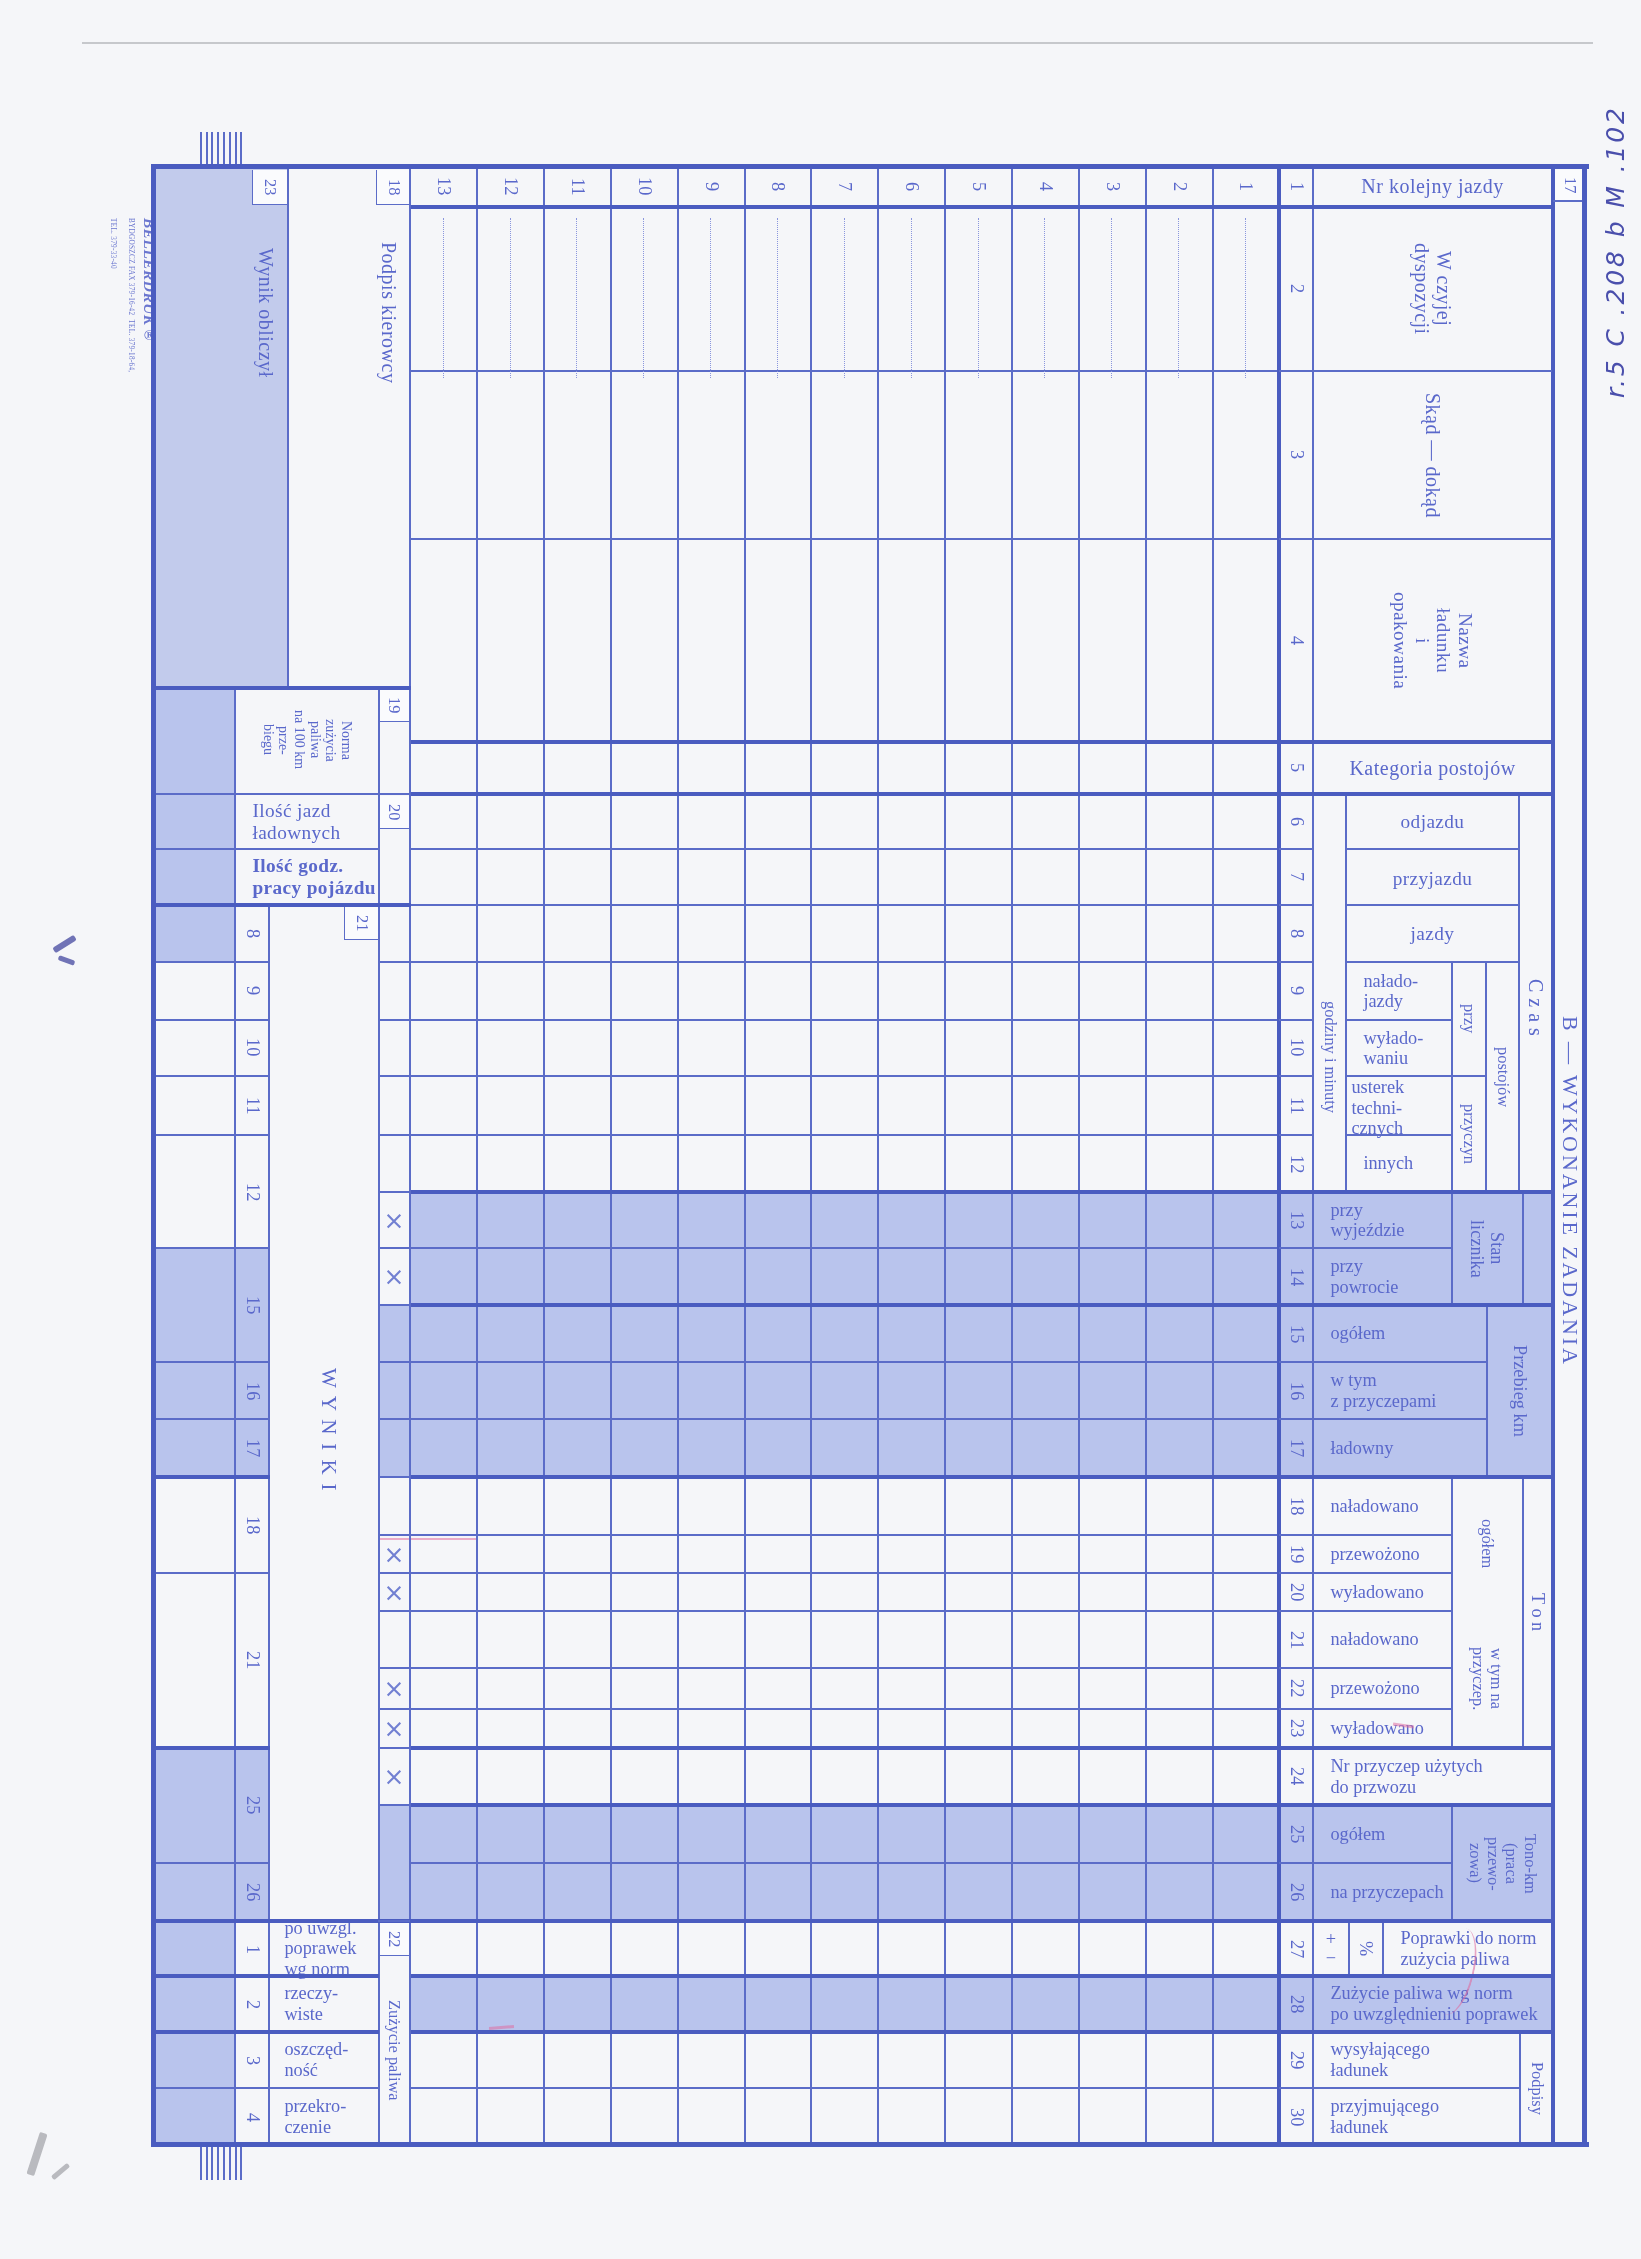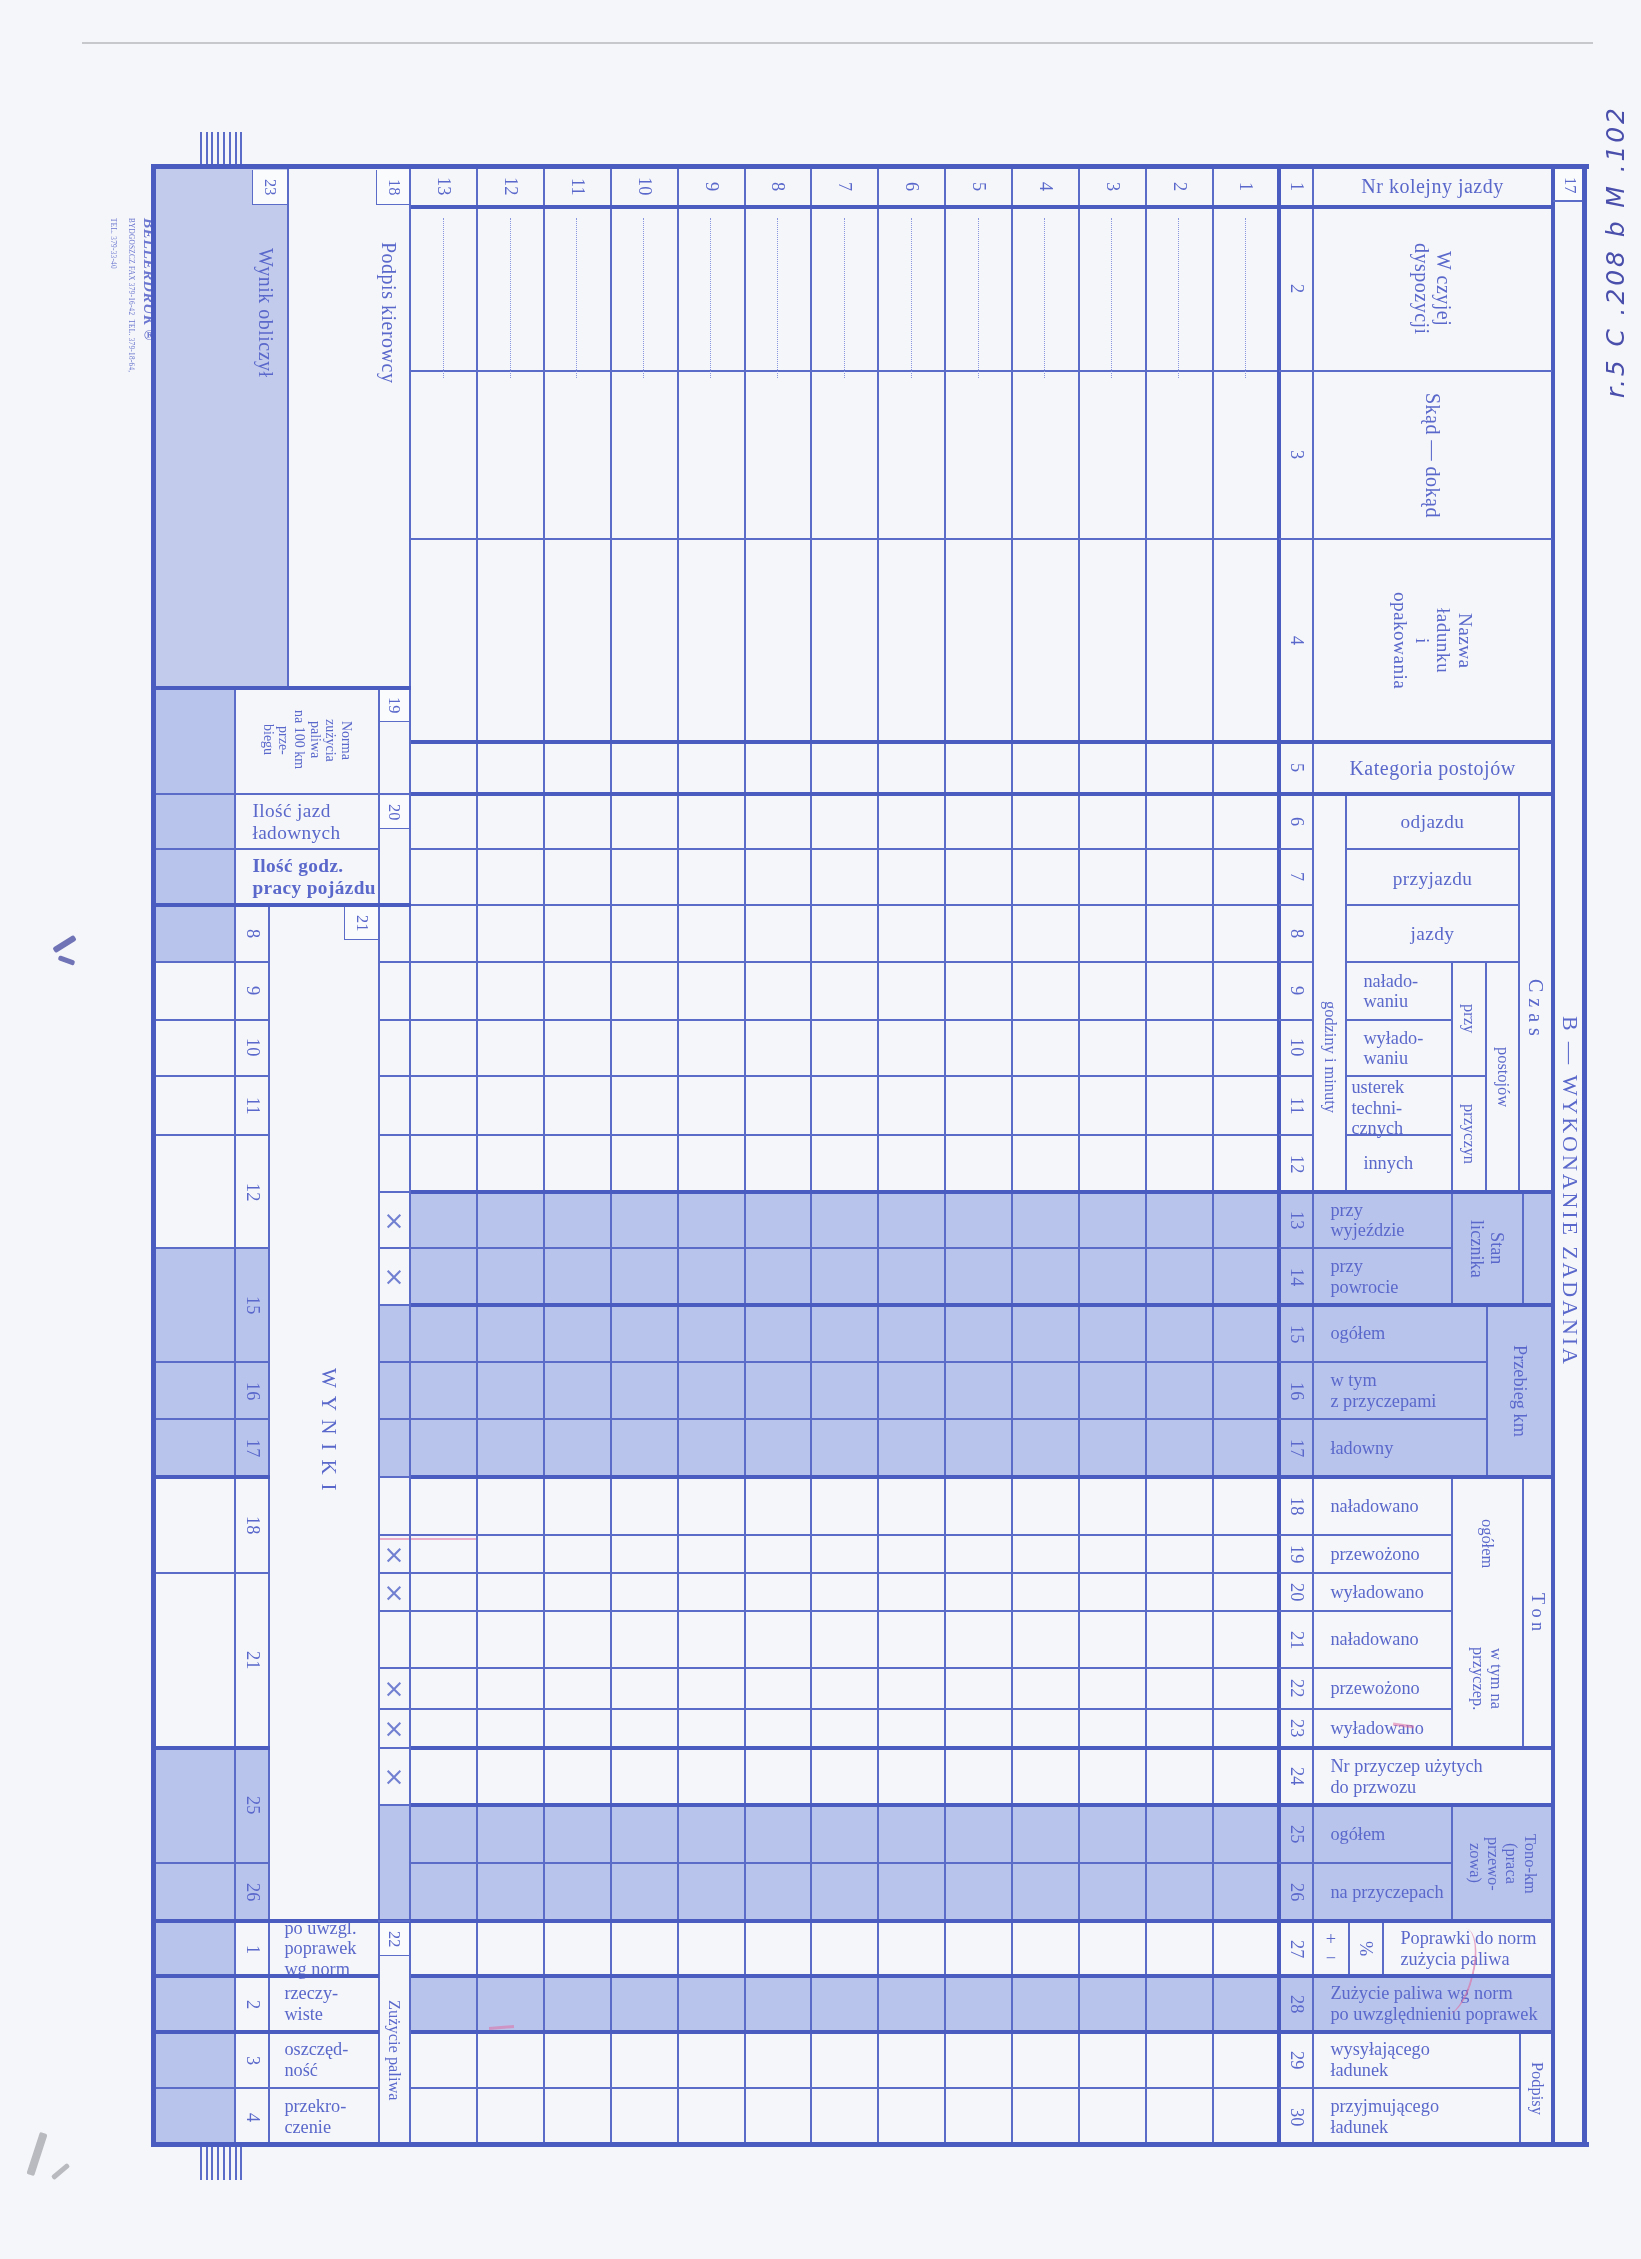--- a/index.html
+++ b/index.html
@@ -68,21 +68,21 @@
     <div class="t v fs21" style="left:1313px;top:371px;width:239px;height:168px;">Skąd — dokąd</div>
     <div class="t v fs20" style="left:1313px;top:539px;width:239px;height:203px;">Nazwa
 ładunku
 i
 opakowania</div>
     <div class="t hc fs21" style="left:1313px;top:742px;width:239px;height:52px;">Kategoria postojów</div>
     <div class="t hc fs20" style="left:1346px;top:794px;width:173px;height:55px;">odjazdu</div>
     <div class="t hc fs20" style="left:1346px;top:849px;width:173px;height:59px;">przyjazdu</div>
     <div class="t hc fs20" style="left:1346px;top:905px;width:173px;height:57px;">jazdy</div>
     <div class="t hleft fs19" style="left:1346px;top:962px;width:106px;height:58px;">nałado-
-waniu</div>
+jazdy</div>
     <div class="t hleft fs19" style="left:1346px;top:1020px;width:106px;height:56px;">wyłado-
 waniu</div>
     <div class="t hleft fs19" style="left:1334px;top:1076px;width:106px;height:64px;">usterek
 techni-
 cznych</div>
     <div class="t hleft fs19" style="left:1346px;top:1135px;width:106px;height:57px;">innych</div>
     <div class="t hleft fs19" style="left:1313px;top:1192px;width:139px;height:56px;">przy
 wyjeździe</div>
     <div class="t hleft fs19" style="left:1313px;top:1248px;width:139px;height:57px;">przy
 powrocie</div>

